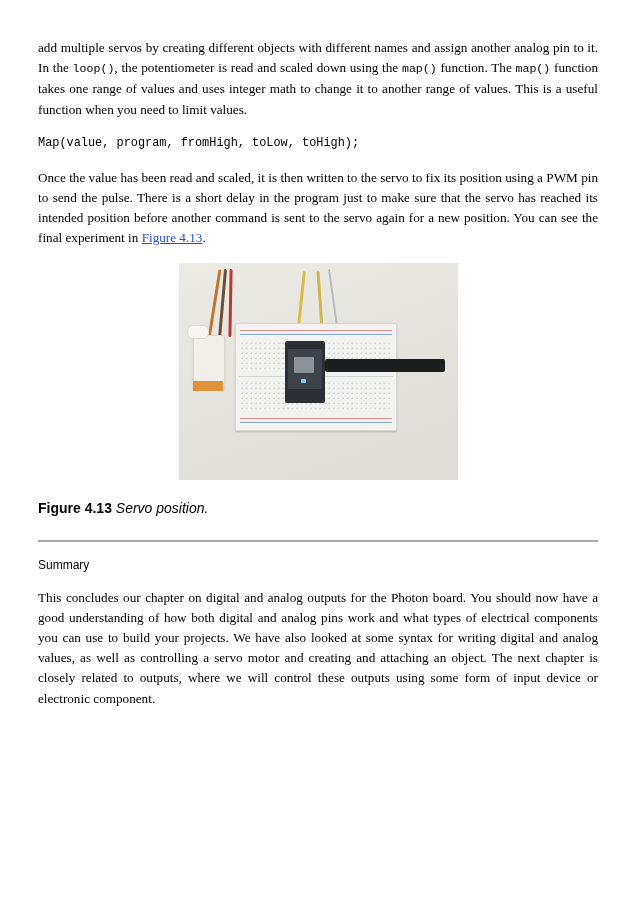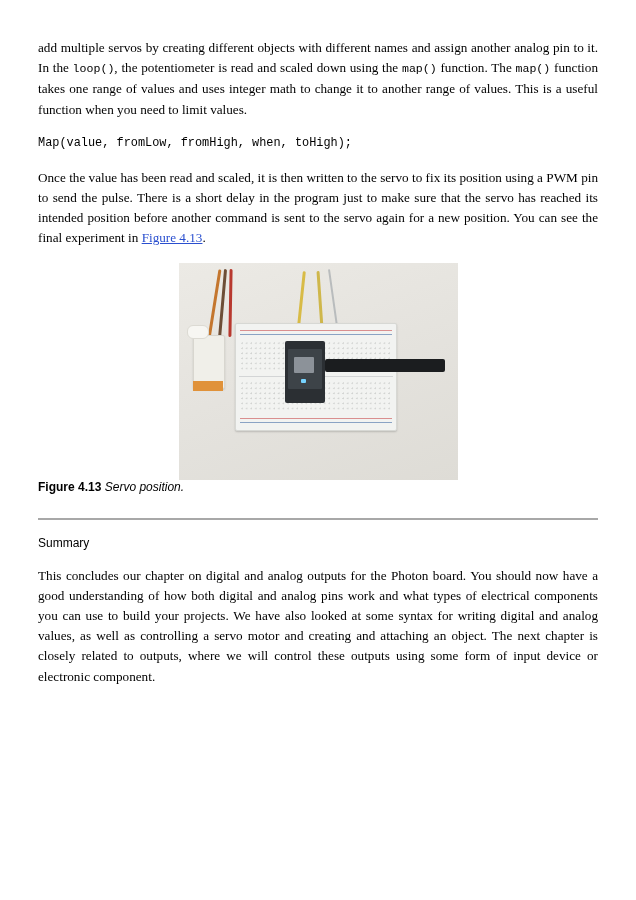--- a/index.html
+++ b/index.html
@@ -182,22 +182,22 @@
   }
   .photo .usb {
     position: absolute;
     left: 146px; top: 96px;
     width: 120px; height: 13px;
     background: #1b1d1f;
     border-radius: 2px;
   }
   .figure-caption {
     font-family: "Liberation Sans", sans-serif;
-    font-size: 12px;
-    margin: 0 0 0 0;
+    font-size: 14px;
+    margin: 20px 0 0 0;
     color: #000000;
   }
   .figure-caption .label {
     font-weight: bold;
   }
   .figure-caption .title {
     font-style: italic;
   }
   .rule {
     height: 2px;
@@ -215,21 +215,21 @@
     color: #2a4fcf;
   }
 </style>
 </head>
 <body>
 
 <div class="page">
 
   <p class="body-text"><span>add multiple servos by creating different objects with different names and assign another analog pin to it. In the </span><code class="mono">loop()</code><span>, the potentiometer is read and scaled down using the </span><code class="mono">map()</code><span> function. The </span><code class="mono">map()</code><span> function takes one range of values and uses integer math to change it to another range of values. This is a useful function when you need to limit values.</span></p>
 
-  <div class="code-block">Map(value, fromLow, fromHigh, when, toHigh);</div>
+  <div class="code-block">Map(value, program, fromHigh, toLow, toHigh);</div>
 
   <p class="body-text"><span>Once the value has been read and scaled, it is then written to the servo to fix its position using a PWM pin to send the pulse. There is a short delay in the program just to make sure that the servo has reached its intended position before another command is sent to the servo again for a new position. You can see the final experiment in </span><a class="xref" href="#">Figure 4.13</a><span>.</span></p>
 
   <div class="figure-wrap">
     <div class="photo">
       <div class="bg"></div>
 
       <div class="wire w-orange"></div>
       <div class="wire w-brown"></div>
       <div class="wire w-red"></div>

